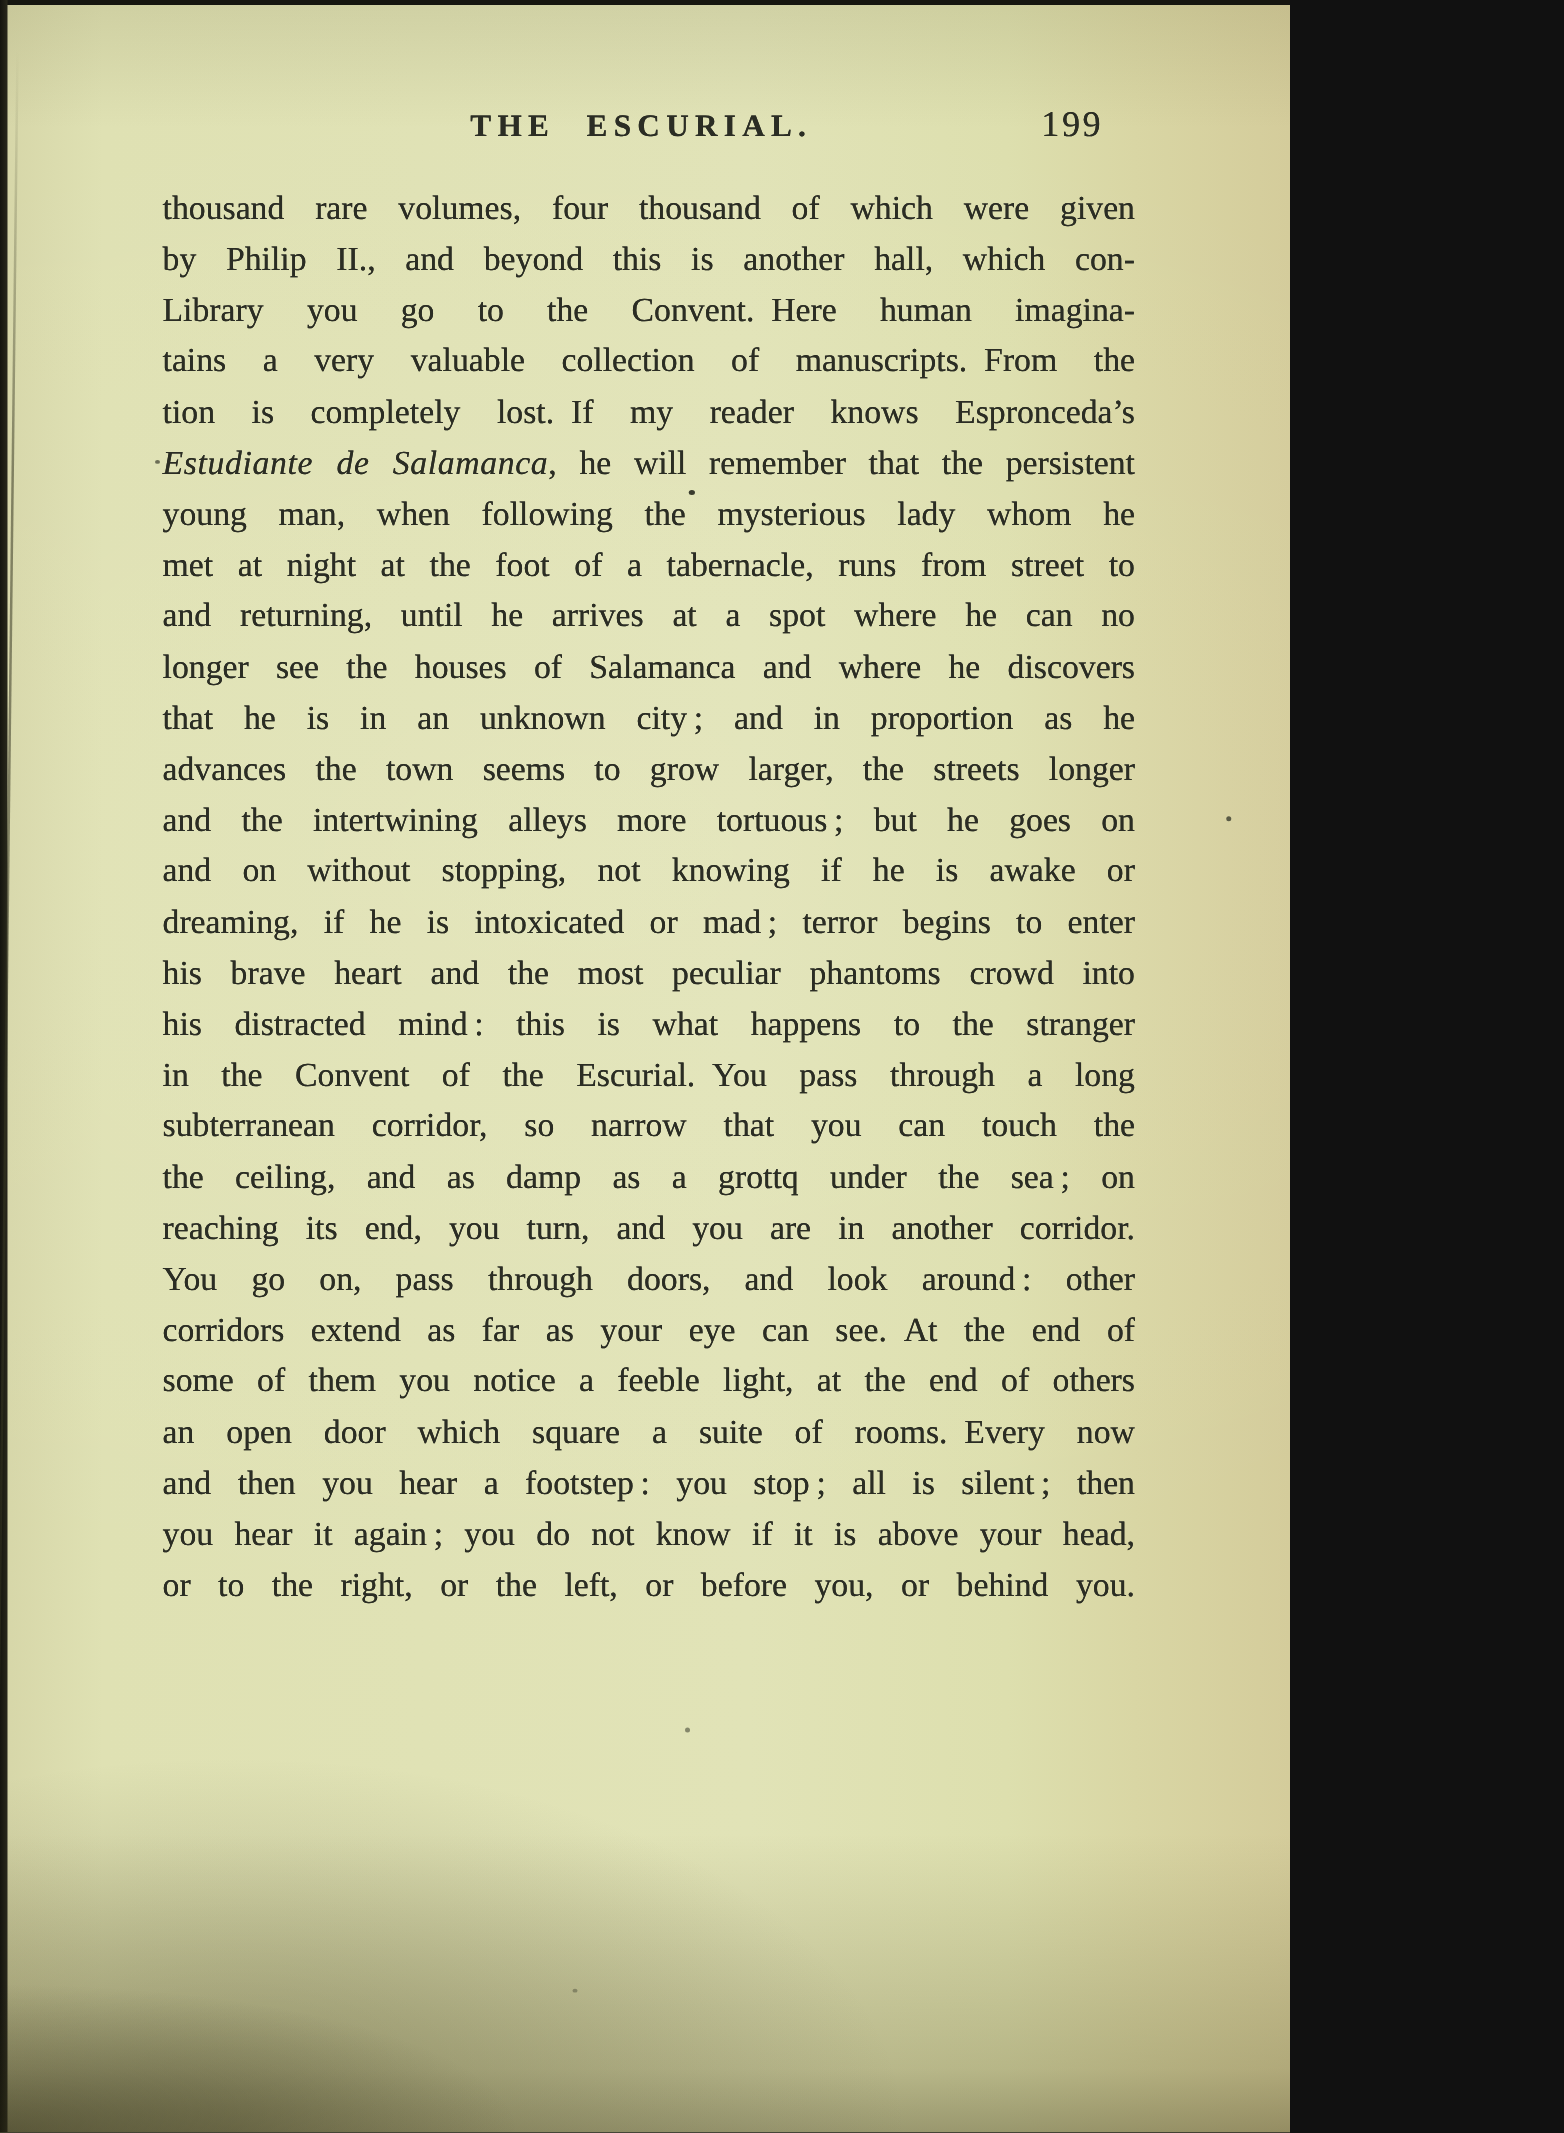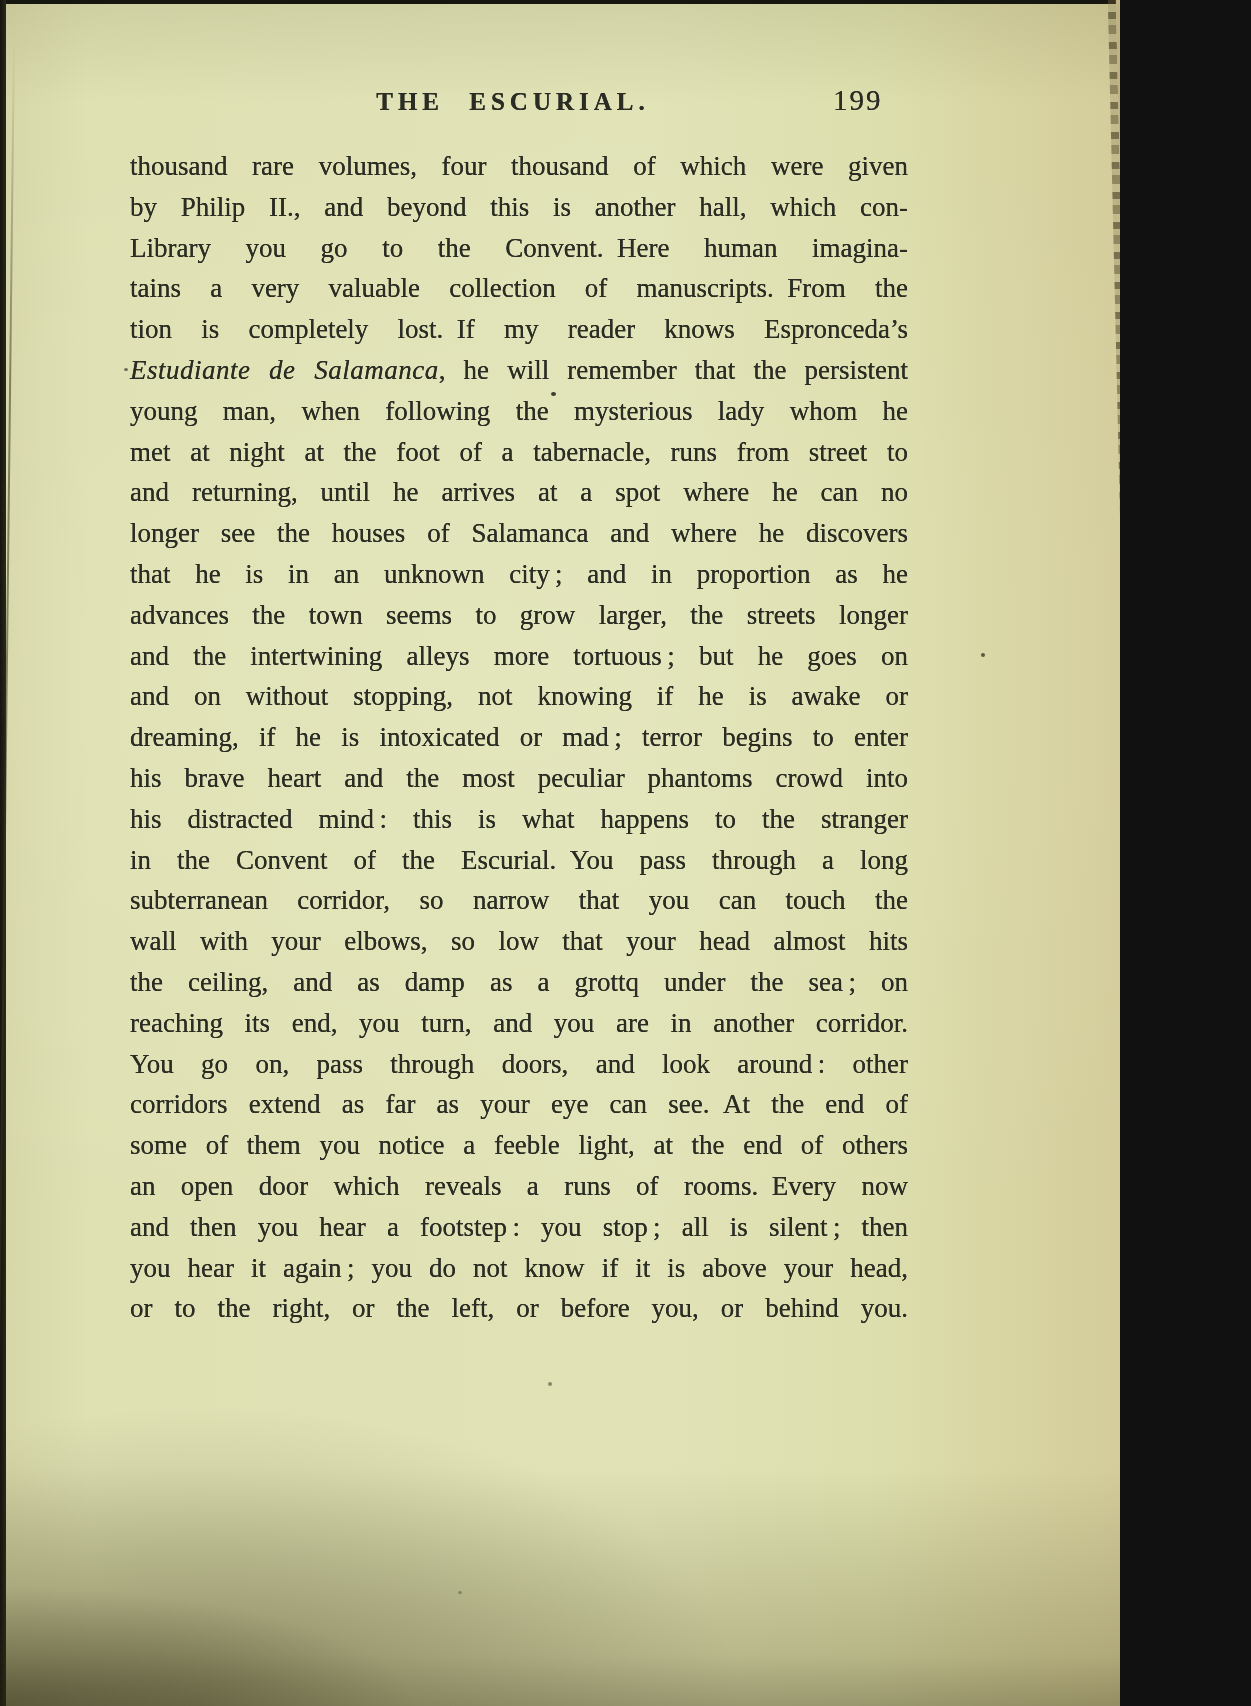--- a/index.html
+++ b/index.html
@@ -1,18 +1,18 @@
 <!DOCTYPE html>
 <html><head>
 <meta charset="utf-8">
 <style>
   html,body{margin:0;padding:0;background:#111;}
   #scan{
     position:relative;
-    width:1120px;height:1706px;
+    width:1032px;height:1706px;
     overflow:hidden;
     background:
       radial-gradient(ellipse 900px 500px at 18% 100%, rgba(74,70,38,.38), rgba(74,70,38,0) 60%),
       radial-gradient(ellipse 1400px 900px at 45% 40%, rgba(255,255,240,.10), rgba(0,0,0,0) 70%),
       linear-gradient(to bottom, rgba(120,115,70,.16) 0%, rgba(120,115,70,0) 6%, rgba(120,115,70,0) 86%, rgba(95,88,45,.30) 97%, rgba(70,64,30,.45) 100%),
       linear-gradient(to right, #d6d6a8 0%, #dfe1b3 8%, #e1e3b7 58%, #dddfae 78%, #d9d6a4 88%, #d4cc9b 100%);
     font-family:"Liberation Serif","DejaVu Serif",serif;
     color:#2b2d24;
   }
   
@@ -86,27 +86,26 @@
     <div class="tline">longer see the houses of Salamanca and where he discovers</div>
     <div class="tline">that he is in an unknown city ; and in proportion as he</div>
     <div class="tline">advances the town seems to grow larger, the streets longer</div>
     <div class="tline">and the intertwining alleys more tortuous ; but he goes on</div>
     <div class="tline">and on without stopping, not knowing if he is awake or</div>
     <div class="tline">dreaming, if he is intoxicated or mad ; terror begins to enter</div>
     <div class="tline">his brave heart and the most peculiar phantoms crowd into</div>
     <div class="tline">his distracted mind : this is what happens to the stranger</div>
     <div class="tline">in the Convent of the Escurial. You pass through a long</div>
     <div class="tline">subterranean corridor, so narrow that you can touch the</div>
-    <div class="tline">wall with your elbows, so low that your head almost hits</div>
     <div class="tline">the ceiling, and as damp as a grottq under the sea ; on</div>
     <div class="tline">reaching its end, you turn, and you are in another corridor.</div>
     <div class="tline">You go on, pass through doors, and look around : other</div>
     <div class="tline">corridors extend as far as your eye can see. At the end of</div>
     <div class="tline">some of them you notice a feeble light, at the end of others</div>
-    <div class="tline">an open door which reveals a runs of rooms. Every now</div>
+    <div class="tline">an open door which square a suite of rooms. Every now</div>
     <div class="tline">and then you hear a footstep : you stop ; all is silent ; then</div>
     <div class="tline">you hear it again ; you do not know if it is above your head,</div>
     <div class="tline">or to the right, or the left, or before you, or behind you.</div>
   </div>
 
   <div class="speck s1"></div>
   <div class="speck s2"></div>
   <div class="speck s3"></div>
   <div class="speck s4"></div>
   <div class="speck s5"></div>

